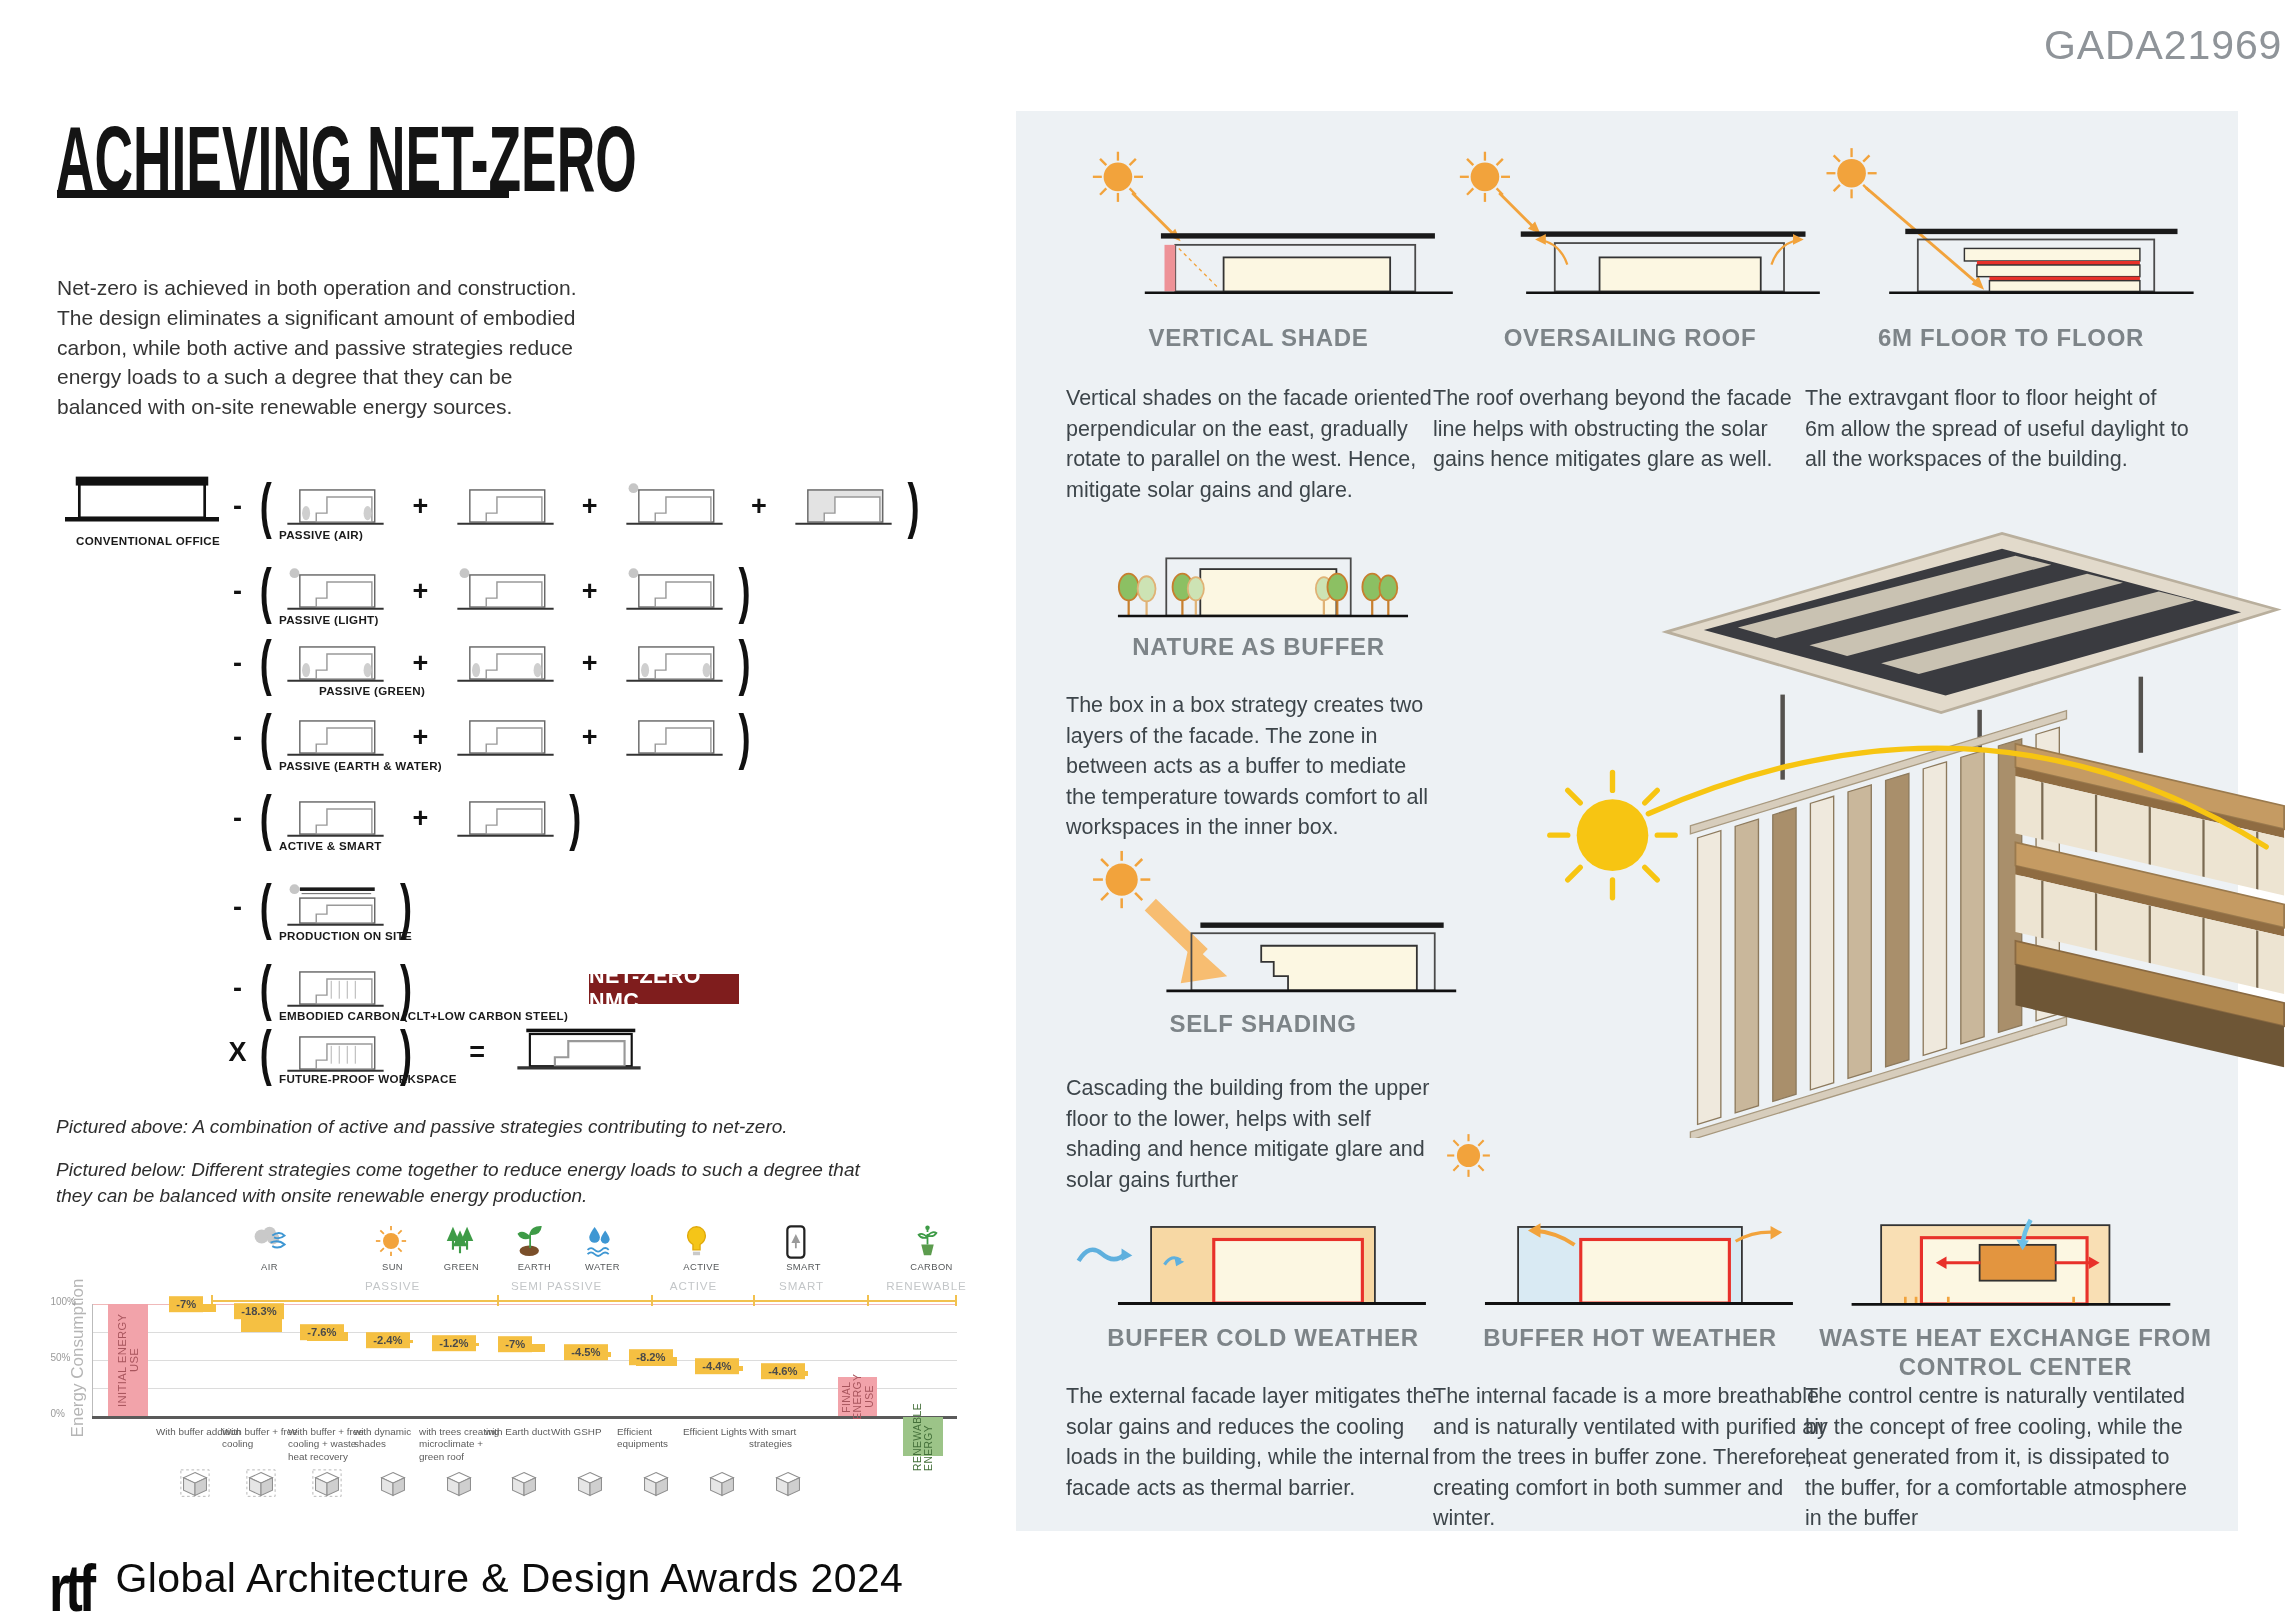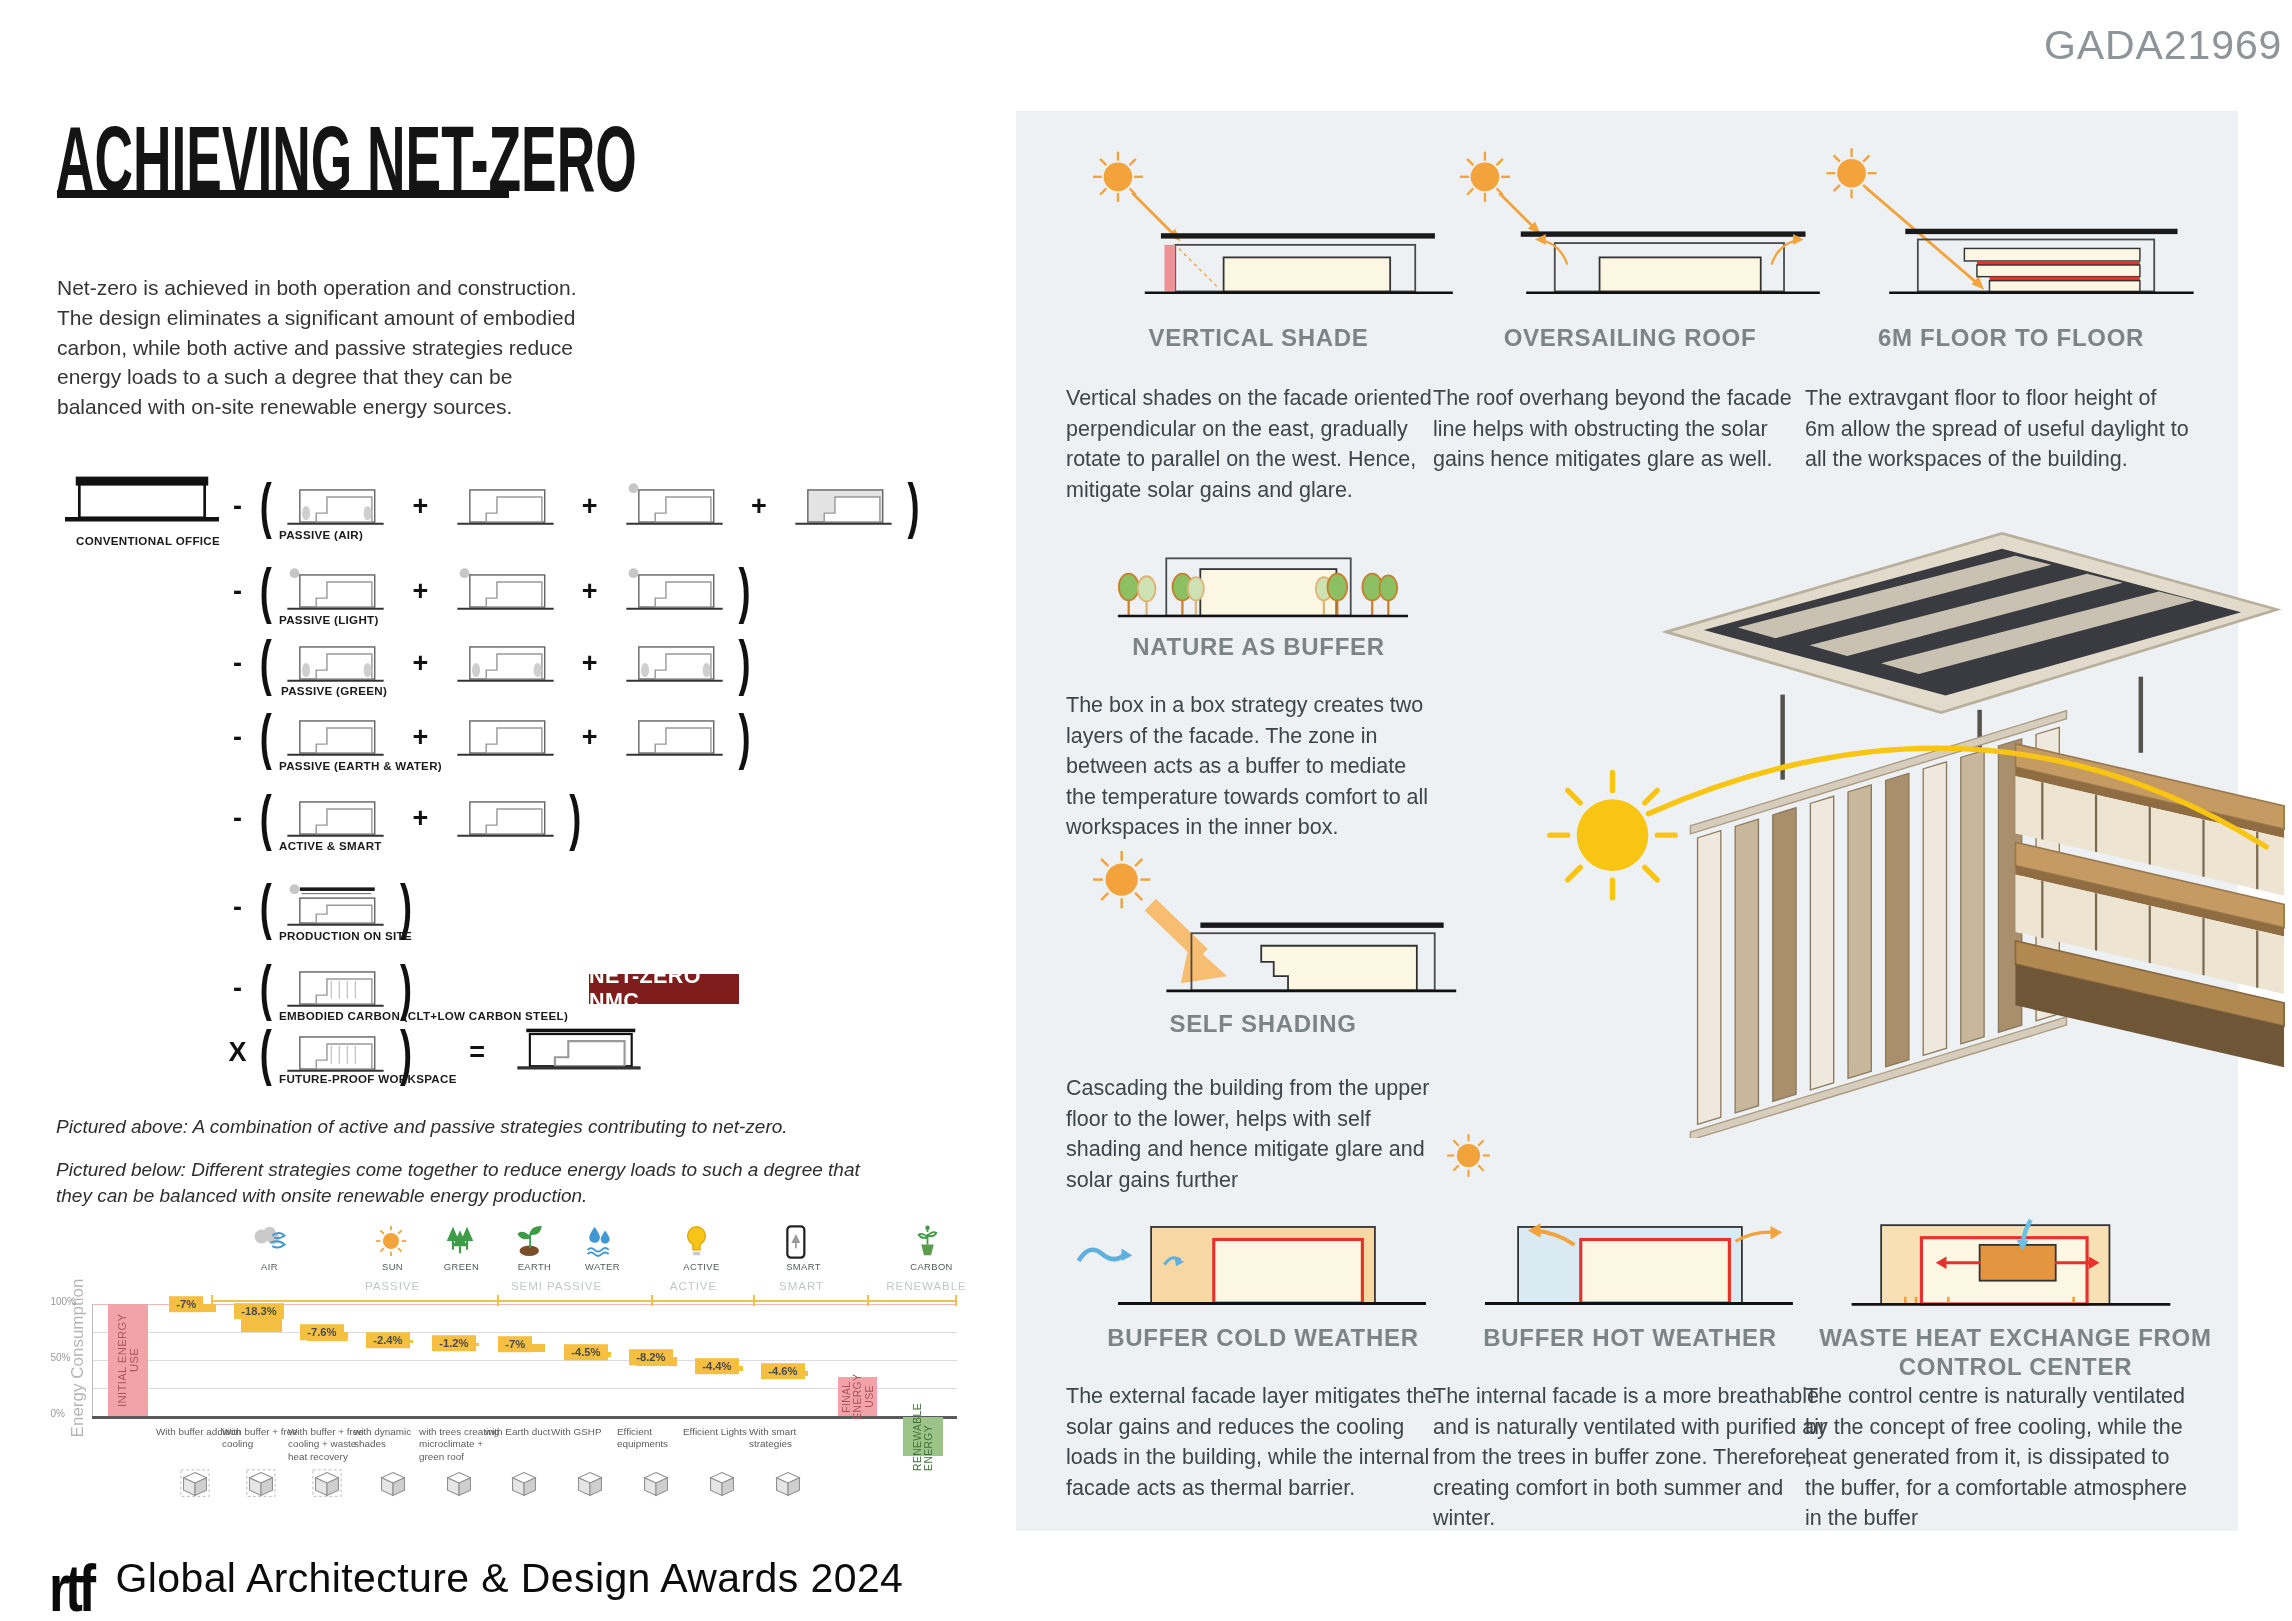--- a/index.html
+++ b/index.html
@@ -178,21 +178,21 @@
       <span class="eqplus">+</span>
       <svg width="107" height="50" viewBox="0 0 120 56">
         <rect x="20" y="10" width="84" height="36" fill="#fff" stroke="#666" stroke-width="1.6"></rect>
         <path d="M50.4 18 h50.4 v28 h-62.400000000000006 v-10 h12 z" fill="#fff" stroke="#999" stroke-width="1.6"></path>
         <ellipse cx="27" cy="36" rx="4.5" ry="8" fill="#cfcfcf"></ellipse>
         <ellipse cx="96" cy="36" rx="4.5" ry="8" fill="#cfcfcf"></ellipse>
         <line x1="6" y1="48" x2="114" y2="48" stroke="#333" stroke-width="2.2"></line>
       </svg>
       <span class="eqpar">)</span>
     </div>
-    <div class="eqlabel" style="left:281px;top:684px;">PASSIVE (GREEN)</div>
+    <div class="eqlabel" style="left:271px;top:684px;padding-left:48px;">PASSIVE (GREEN)</div>
     <div class="eqrow" style="left:226px;top:712px;">
       <span class="eqsign">-</span>
       <span class="eqpar">(</span>
       <svg width="107" height="50" viewBox="0 0 120 56">
         <rect x="20" y="10" width="84" height="36" fill="#fff" stroke="#666" stroke-width="1.6"></rect>
         <path d="M50.4 18 h50.4 v28 h-62.400000000000006 v-10 h12 z" fill="#fff" stroke="#999" stroke-width="1.6"></path>
         <line x1="6" y1="48" x2="114" y2="48" stroke="#333" stroke-width="2.2"></line>
       </svg>
       <span class="eqplus">+</span>
       <svg width="107" height="50" viewBox="0 0 120 56">

